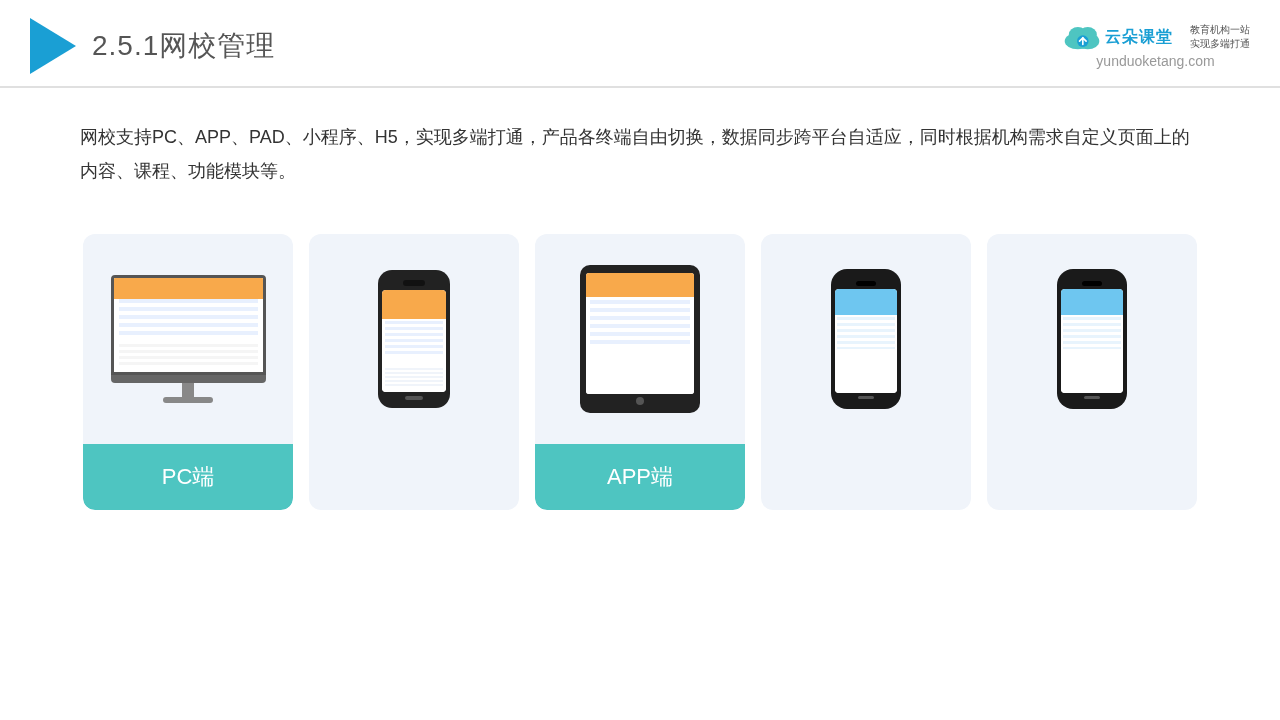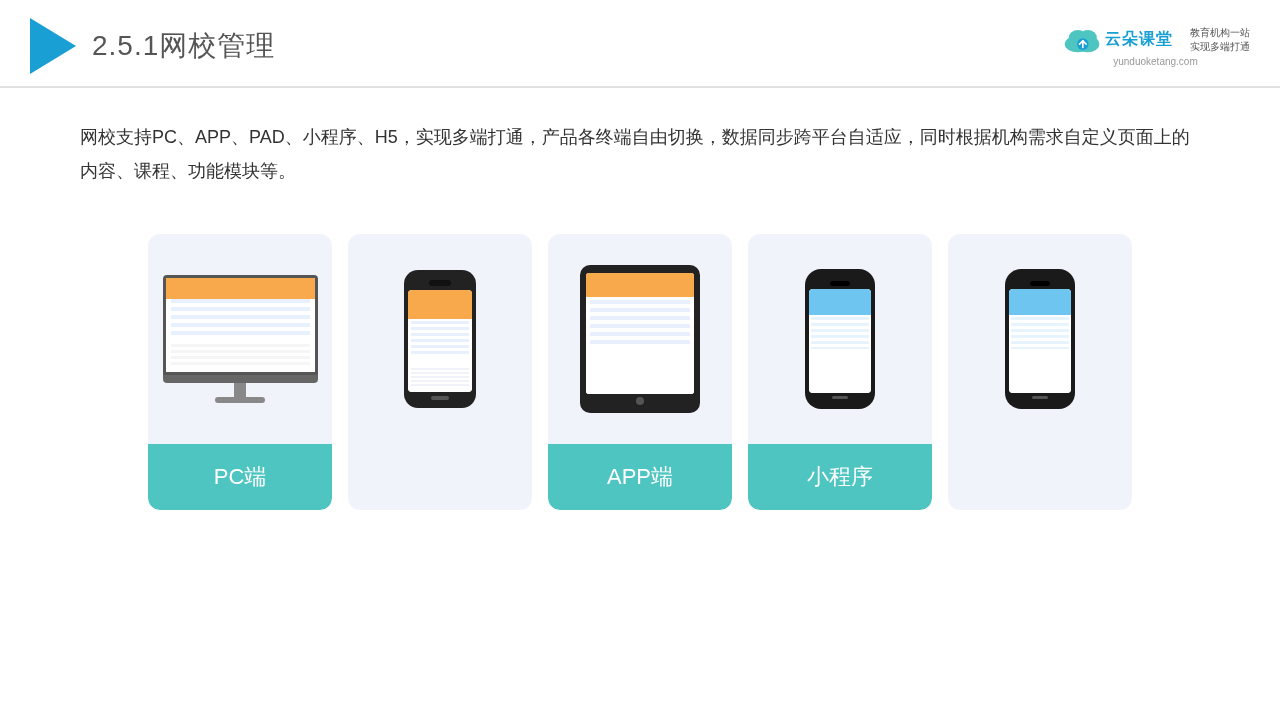--- a/index.html
+++ b/index.html
@@ -58,21 +58,21 @@
       width: 42px;
       height: 28px;
     }
     .brand-name {
       font-size: 16px;
       color: #1a9fd4;
       font-weight: 600;
       letter-spacing: 1px;
     }
     .brand-url {
-      font-size: 10px;
+      font-size: 14px;
       color: #999;
       margin-top: 2px;
     }
     .brand-slogan {
       font-size: 10px;
       color: #555;
       margin-left: 4px;
       line-height: 1.4;
     }
 
@@ -89,21 +89,21 @@
       display: flex;
       gap: 16px;
       padding: 20px 60px 30px 60px;
       justify-content: center;
       margin-top: 10px;
     }
 
     .card {
       background: #f0f4fa;
       border-radius: 12px;
-      width: 184px;
+      width: 210px;
       display: flex;
       flex-direction: column;
       align-items: center;
       overflow: hidden;
       flex-shrink: 0;
     }
 
     .card-image-area {
       width: 100%;
       height: 210px;
@@ -464,21 +464,20 @@
       <div class="phone-mock">
         <div class="mini-phone-body">
           <div class="mini-notch"></div>
           <div class="mini-screen">
             <div class="mini-screen-inner"></div>
           </div>
           <div class="mini-bottom-bar"></div>
         </div>
       </div>
     </div>
-    <div class="card-label">小程序</div>
   </div>
 
   <div class="card">
     <div class="card-image-area">
       <div class="phone-mock">
         <div class="h5-phone-body">
           <div class="h5-notch"></div>
           <div class="h5-screen">
             <div class="h5-screen-inner"></div>
           </div>

